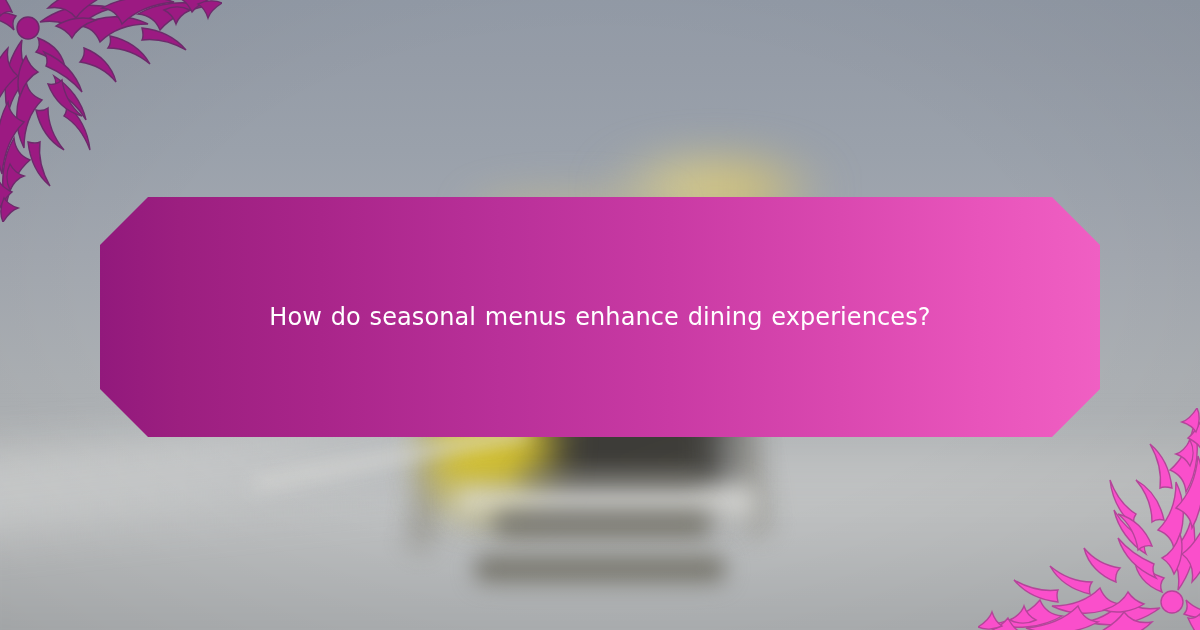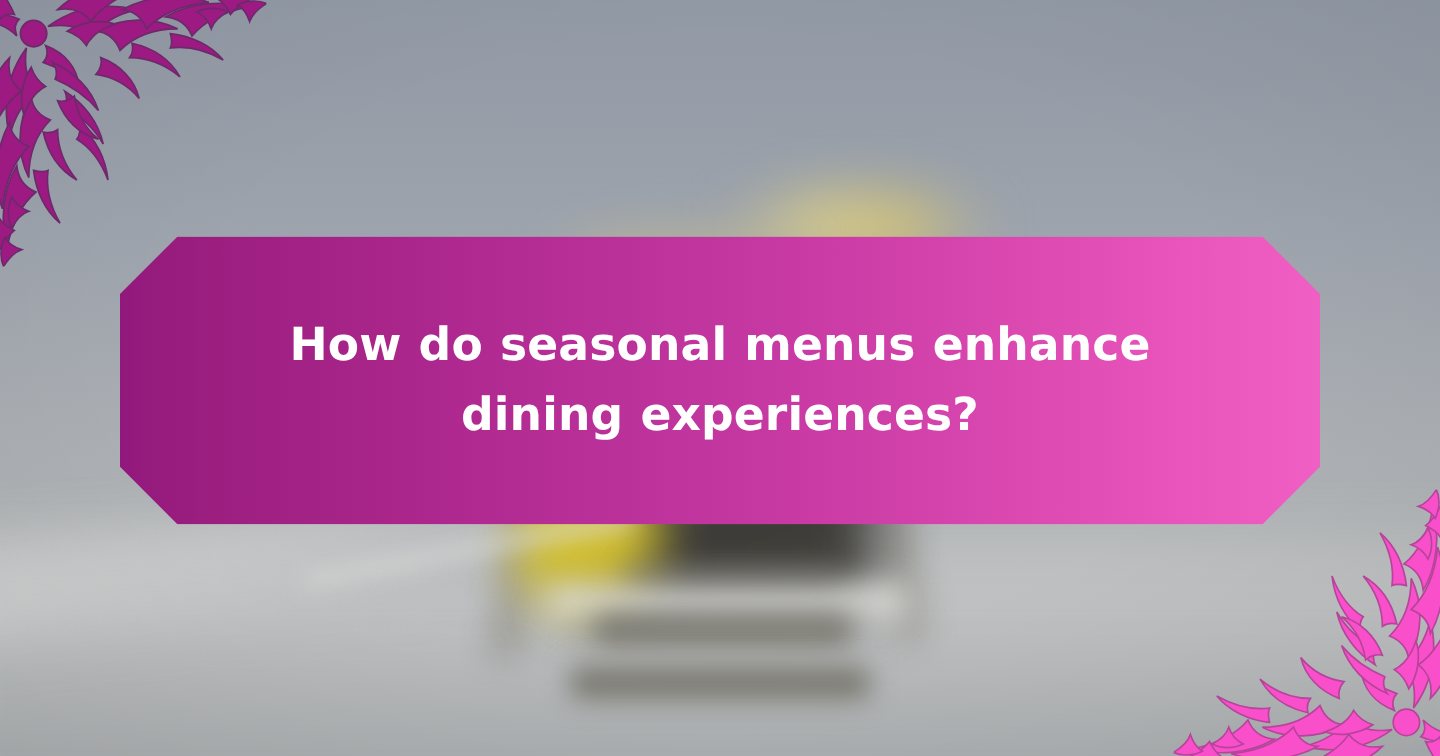--- a/index.html
+++ b/index.html
@@ -198,22 +198,22 @@
       #da48b0 74%,
       #e854bb 88%,
       #f05fc3 100%);
   }
   #banner-title {
     margin: 0;
     width: 760px;
     text-align: center;
     color: #ffffff;
     font-family: "DejaVu Sans", sans-serif;
-    font-size: 38px;
-    font-weight: 700;
+    font-size: 24px;
+    font-weight: 400;
     line-height: 1.52;
     letter-spacing: .1px;
     word-spacing: 1px;
   }
 </style>
 </head>
 <body>
 
 <div id="card">
 

